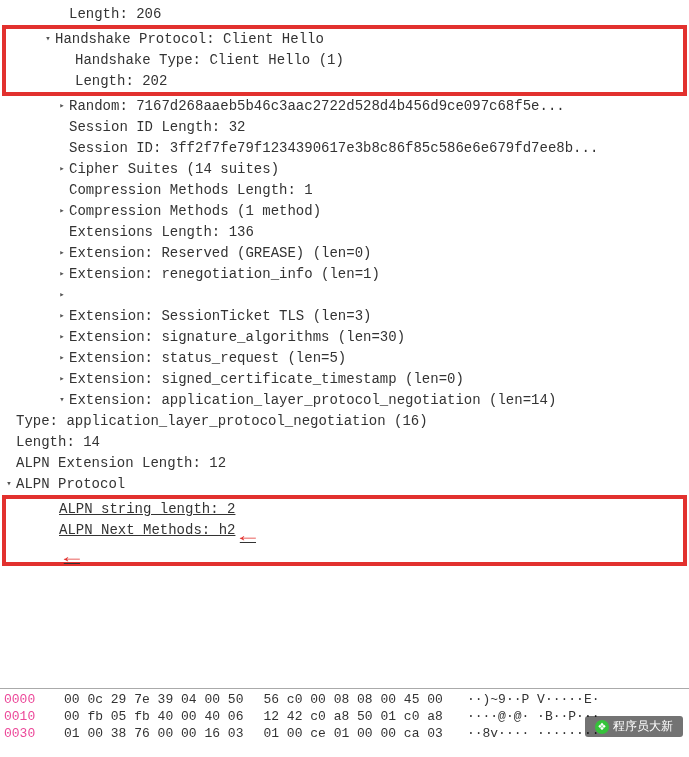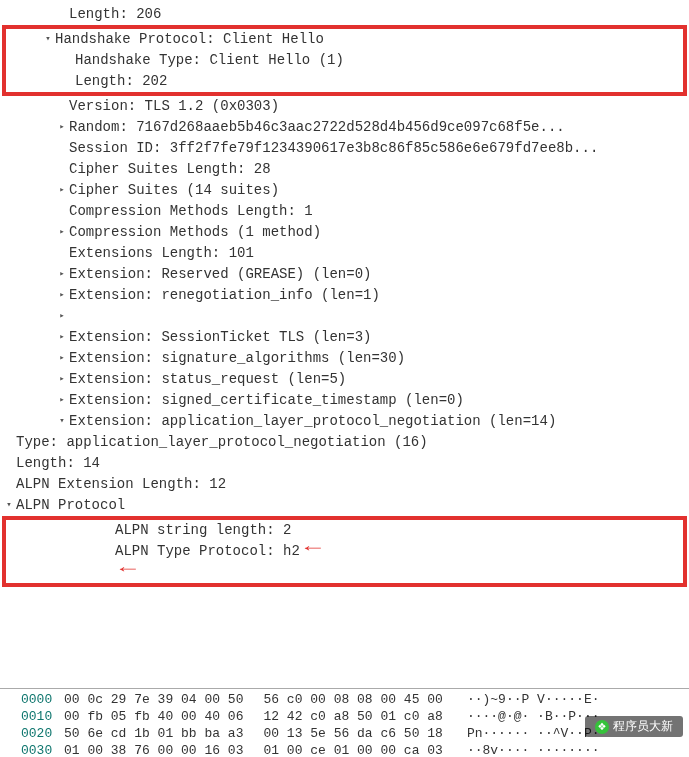--- a/index.html
+++ b/index.html
@@ -12,51 +12,51 @@
     overflow: hidden;
     color: #333;
   }
   .tree-panel {
     padding: 4px 0 4px 0;
     height: 688px;
     overflow: hidden;
   }
   .row {
     display: flex;
-    align-items: flex-start;
+    align-items: flex-end;
     line-height: 21px;
     white-space: pre;
     padding-left: 2px;
   }
   .tri {
     width: 14px;
     display: inline-block;
     text-align: center;
     font-size: 9px;
     color: #555;
   }
   .tri.empty { visibility: hidden; }
   .ind1 { padding-left: 35px; }
   .ind2 { padding-left: 55px; }
   .ind3 { }
-  .ind4 { padding-left: 95px; }
+  .ind4 { padding-left: 39px; text-decoration: underline; }
   .redbox {
     border: 4px solid #e2312e;
     margin: 0 2px;
   }
   .hex-panel {
     border-top: 1px solid #aaa;
     background: #fff;
     font-family: "Courier New", monospace;
     font-size: 13px;
     line-height: 17px;
     padding: 2px 0;
   }
   .hex-row { display: flex; }
-  .hex-off { width: 44px; color: #0f766e; padding-left: 21px; }
+  .hex-off { width: 44px; color: #ec4899; padding-left: 4px; }
   .hex-bytes1, .hex-bytes2 { padding-left: 20px; white-space: pre; }
   .hex-ascii { padding-left: 24px; white-space: pre; }
   .arrow {
     color: #e2312e;
     display: inline-block;
     font-size: 18px;
     line-height: 10px;
     padding-left: 6px;
     transform: scaleX(1.5);
   }
@@ -86,69 +86,62 @@
 <div class="tree-panel">
 
   <div class="row ind2"><span class="tri empty">▸</span><span>Length: 206</span></div>
 
   <div class="redbox">
     <div class="row ind1"><span class="tri">▾</span><span>Handshake Protocol: Client Hello</span></div>
     <div class="row ind2"><span class="tri empty">▸</span><span>Handshake Type: Client Hello (1)</span></div>
     <div class="row ind2"><span class="tri empty">▸</span><span>Length: 202</span></div>
   </div>
 
-  <div class="row ind2"><span class="tri empty">▸</span><span>Version: TLS 1.2 (0x0303)</span></div>
   <div class="row ind2"><span class="tri">▸</span><span>Random: 7167d268aaeb5b46c3aac2722d528d4b456d9ce097c68f5e...</span></div>
+  <div class="row ind2"><span class="tri empty">▸</span><span>Session ID Length: 32</span></div>
   <div class="row ind2"><span class="tri empty">▸</span><span>Session ID: 3ff2f7fe79f1234390617e3b8c86f85c586e6e679fd7ee8b...</span></div>
-  <div class="row ind2"><span class="tri empty">▸</span><span>Cipher Suites Length: 28</span></div>
   <div class="row ind2"><span class="tri">▸</span><span>Cipher Suites (14 suites)</span></div>
   <div class="row ind2"><span class="tri empty">▸</span><span>Compression Methods Length: 1</span></div>
   <div class="row ind2"><span class="tri">▸</span><span>Compression Methods (1 method)</span></div>
-  <div class="row ind2"><span class="tri empty">▸</span><span>Extensions Length: 101</span></div>
+  <div class="row ind2"><span class="tri empty">▸</span><span>Extensions Length: 136</span></div>
   <div class="row ind2"><span class="tri">▸</span><span>Extension: Reserved (GREASE) (len=0)</span></div>
   <div class="row ind2"><span class="tri">▸</span><span>Extension: renegotiation_info (len=1)</span></div>
   <div class="row ind2"><span class="tri">▸</span></div>
   <div class="row ind2"><span class="tri">▸</span><span>Extension: SessionTicket TLS (len=3)</span></div>
   <div class="row ind2"><span class="tri">▸</span><span>Extension: signature_algorithms (len=30)</span></div>
   <div class="row ind2"><span class="tri">▸</span><span>Extension: status_request (len=5)</span></div>
   <div class="row ind2"><span class="tri">▸</span><span>Extension: signed_certificate_timestamp (len=0)</span></div>
   <div class="row ind2"><span class="tri">▾</span><span>Extension: application_layer_protocol_negotiation (len=14)</span></div>
   <div class="row ind3"><span class="tri empty">▸</span><span>Type: application_layer_protocol_negotiation (16)</span></div>
   <div class="row ind3"><span class="tri empty">▸</span><span>Length: 14</span></div>
   <div class="row ind3"><span class="tri empty">▸</span><span>ALPN Extension Length: 12</span></div>
   <div class="row ind3"><span class="tri">▾</span><span>ALPN Protocol</span></div>
 
   <div class="redbox">
     <div class="row ind4"><span class="tri empty">▸</span><span>ALPN string length: 2</span></div>
-    <div class="row ind4"><span class="tri empty">▸</span><span>ALPN Type Protocol: h2</span><span class="arrow">←</span></div>
+    <div class="row ind4"><span class="tri empty">▸</span><span>ALPN Next Methods: h2</span><span class="arrow">←</span></div>
     <div class="row ind4"><span class="tri empty">▸</span><span class="arrow">←</span></div>
   </div>
 
 </div>
 
 <div class="hex-panel" id="hex-panel">
     <div class="hex-row">
       <span class="hex-off">0000</span>
       <span class="hex-bytes1">00 0c 29 7e 39 04 00 50</span>
       <span class="hex-bytes2">56 c0 00 08 08 00 45 00</span>
       <span class="hex-ascii">··)~9··P V·····E·</span>
     </div>
     <div class="hex-row">
       <span class="hex-off">0010</span>
       <span class="hex-bytes1">00 fb 05 fb 40 00 40 06</span>
       <span class="hex-bytes2">12 42 c0 a8 50 01 c0 a8</span>
       <span class="hex-ascii">····@·@· ·B··P···</span>
     </div>
     <div class="hex-row">
-      <span class="hex-off">0020</span>
-      <span class="hex-bytes1">50 6e cd 1b 01 bb ba a3</span>
-      <span class="hex-bytes2">00 13 5e 56 da c6 50 18</span>
-      <span class="hex-ascii">Pn······ ··^V··P·</span>
-    </div>
-    <div class="hex-row">
       <span class="hex-off">0030</span>
       <span class="hex-bytes1">01 00 38 76 00 00 16 03</span>
       <span class="hex-bytes2">01 00 ce 01 00 00 ca 03</span>
       <span class="hex-ascii">··8v···· ········</span>
     </div>
   </div>
 
 <div class="watermark">
   <span class="wm-dot">❖</span>
   <span>程序员大新</span>

